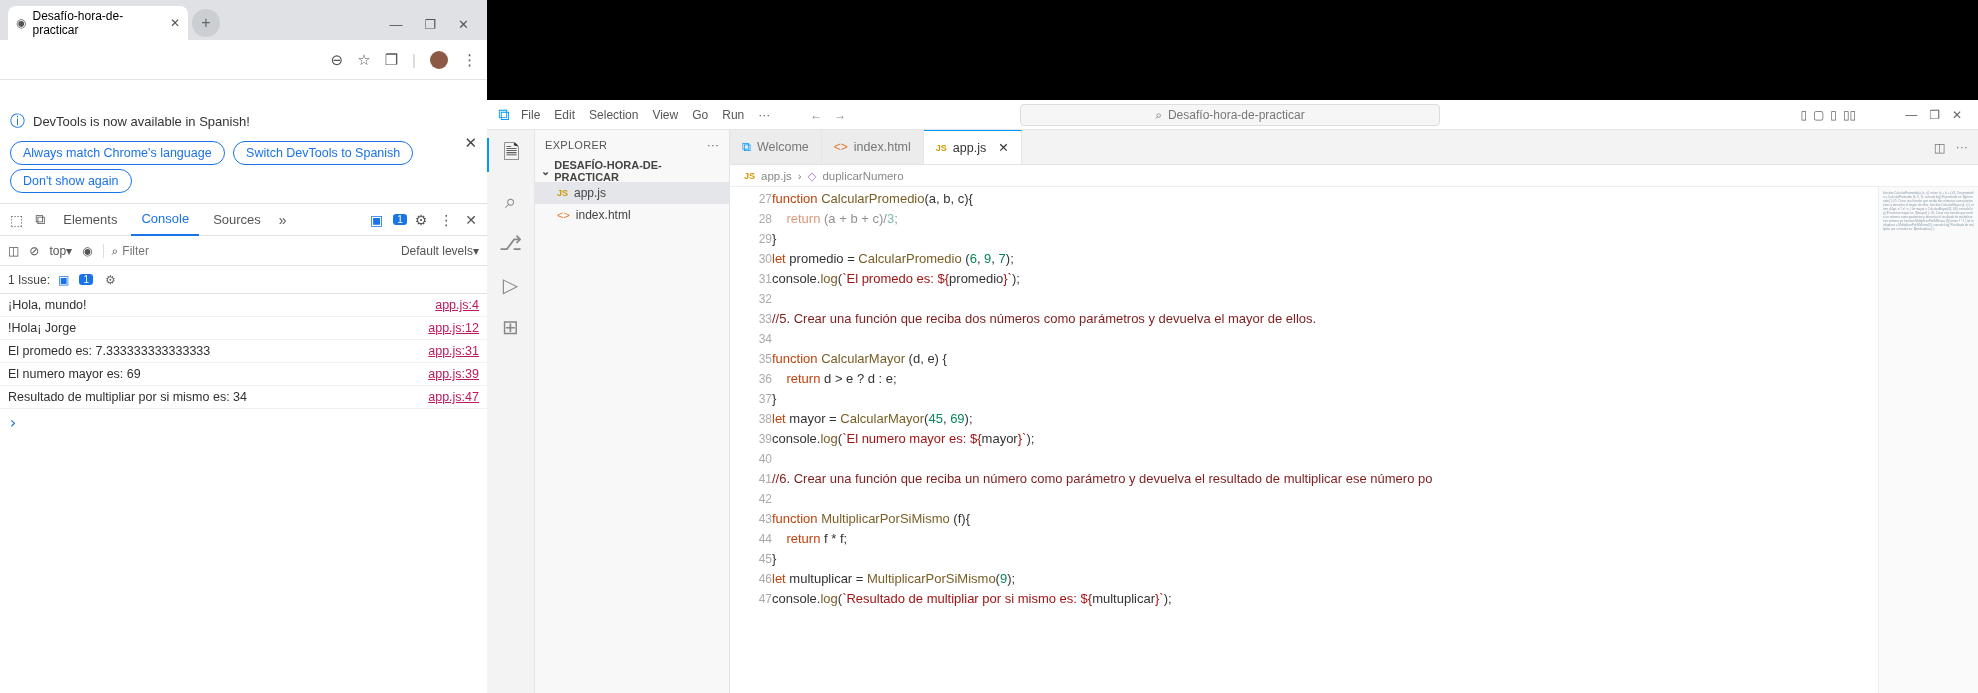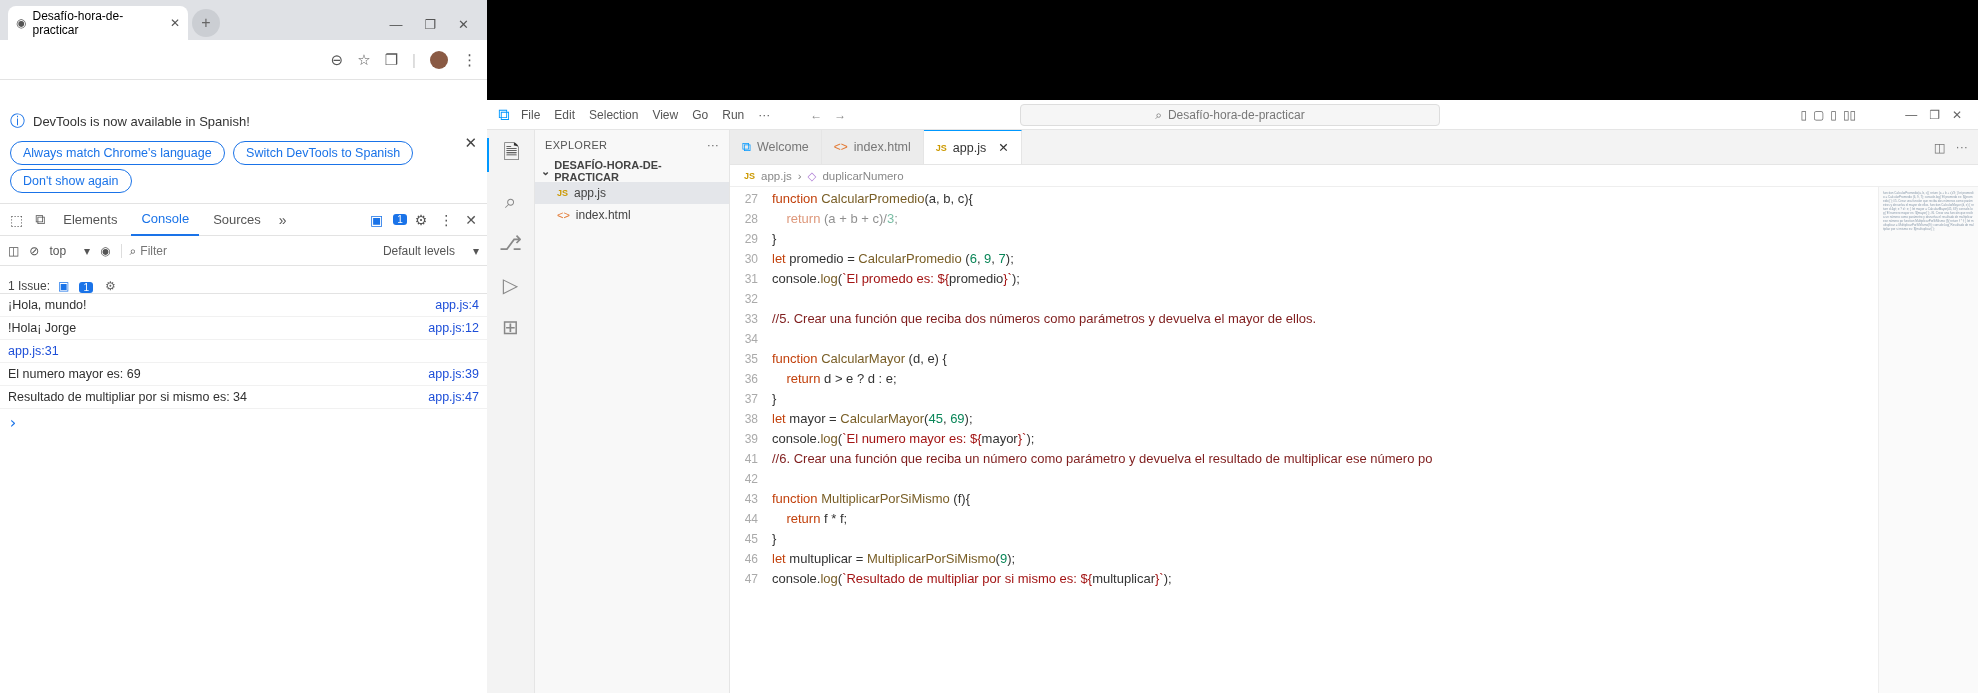--- a/index.html
+++ b/index.html
@@ -24,30 +24,30 @@
   .dt-notice .clx{position:absolute;right:10px;top:34px;color:#444;font-size:15px}
   
   .dt-tabs{display:flex;align-items:center;height:32px;border-bottom:1px solid #e3e3e3;font-size:13px;color:#555;padding:0 6px;gap:4px}
   .dt-tabs .ico{font-size:14px;padding:0 4px}
   .dt-tab{padding:0 10px;height:32px;display:flex;align-items:center}
   .dt-tab.active{color:#1a73e8;border-bottom:2px solid#1a73e8}
   .dt-tabs .spacer{flex:1}
   .err-badge{background:#1a73e8;color:#fff;border-radius:3px;padding:0 4px;font-size:10px;margin-left:2px}
   
   .con-bar{display:flex;align-items:center;height:30px;border-bottom:1px solid #e3e3e3;font-size:12px;color:#555;padding:0 8px;gap:10px}
-  .con-bar .sel{display:flex;align-items:center;gap:18px}
+  .con-bar .sel{display:flex;align-items:center;gap:0}
   .con-bar input{border:none;outline:none;font-size:12px;width:70px}
   .con-bar .flt{display:flex;align-items:center;gap:4px;border-left:1px solid #ddd;padding-left:8px}
   
-  .issues{display:flex;align-items:flex-end;gap:8px;height:28px;padding:0 8px;font-size:12px;color:#444;border-bottom:1px solid #e3e3e3}
+  .issues{display:flex;align-items:center;gap:8px;height:28px;padding:0 8px;font-size:12px;color:#444;border-bottom:1px solid #e3e3e3}
   
   .logs{font-family:Consolas,monospace;font-size:12.5px;color:#303030}
   .log{display:flex;padding:4px 8px;border-bottom:1px solid #f1f1f1}
   .log .msg{flex:1;white-space:pre}
-  .log .src{color:#1d4ed8;}
+  .log .src{color:#be185d;text-decoration:underline}
   .prompt{color:#1a73e8;padding:4px 8px;font-family:Consolas,monospace}
 
   
   .vscode{flex:1;display:flex;flex-direction:column;background:#fff;color:#333}
   .vsc-blacktop{height:100px;background:#000}
   .vsc-menubar{height:30px;background:#fff;color:#333;display:flex;align-items:center;font-size:12px;border-bottom:1px solid #e5e5e5}
   .vsc-logo{width:34px;display:flex;align-items:center;justify-content:center;color:#0098ff;font-size:16px}
   .vsc-menu{display:flex;gap:14px;color:#555}
   .vsc-nav{margin-left:40px;display:flex;gap:12px;color:#888}
   .vsc-search{flex:0 0 420px;margin:0 auto;height:22px;border:1px solid #ddd;border-radius:4px;background:#f6f6f6;display:flex;align-items:center;justify-content:center;gap:6px;color:#777;font-size:12px}
@@ -69,21 +69,21 @@
   .ed-tab .js{color:#c90;font-weight:700;font-size:9px}
   .ed-tab .ht{color:#e37933;font-size:12px}
   .ed-tab .vs{color:#0098ff}
   .ed-tabs .spacer{flex:1;background:#f3f3f3}
   .ed-tabs .ops{display:flex;align-items:center;gap:10px;padding:0 10px;color:#777}
   .breadcrumb{height:22px;display:flex;align-items:center;padding:0 14px;font-size:11.5px;color:#888;gap:6px;border-bottom:1px solid #eee}
   .breadcrumb .js{color:#c90;font-weight:700;font-size:9px}
   .code-wrap{flex:1;display:flex;min-height:0}
   .code{flex:1;overflow:hidden;font-family:Consolas,monospace;font-size:13px;line-height:20px;padding-top:2px}
   .line{display:flex}
-  .ln{width:42px;text-align:right;color:#aaa;padding-right:14px;user-select:none;font-size:12px}
+  .ln{width:42px;text-align:right;color:#aaa;user-select:none;font-size:12px}
   .tx{white-space:pre;color:#333}
   .kw{color:#c2410c}
   .fn{color:#795e26}
   .str{color:#a31515}
   .cm{color:#7f1d1d}
   .num{color:#098658}
   .minimap{width:100px;background:#fafafa;border-left:1px solid #eee;font-size:3px;line-height:4px;padding:4px;color:#89a;overflow:hidden;word-break:break-all}
 </style>
 </head>
 <body>
@@ -166,20 +166,21 @@
   <div class="logs" id="logs">
       <div class="log">
         <span class="msg">¡Hola, mundo!</span>
         <span class="src">app.js:4</span>
       </div>
       <div class="log">
         <span class="msg">!Hola¡ Jorge</span>
         <span class="src">app.js:12</span>
       </div>
       <div class="log">
+        <span class="msg">El promedo es: 7.333333333333333</span>
         <span class="src">app.js:31</span>
       </div>
       <div class="log">
         <span class="msg">El numero mayor es: 69</span>
         <span class="src">app.js:39</span>
       </div>
       <div class="log">
         <span class="msg">Resultado de multipliar por si mismo es: 34</span>
         <span class="src">app.js:47</span>
       </div>
@@ -321,20 +322,24 @@
             </div>
             <div class="line">
               <span class="ln">38</span>
               <span class="tx"><span class="kw">let</span> mayor = <span class="fn">CalcularMayor</span>(<span class="num">45</span>, <span class="num">69</span>);</span>
             </div>
             <div class="line">
               <span class="ln">39</span>
               <span class="tx">console.<span class="fn">log</span>(<span class="str">`El numero mayor es: ${</span>mayor<span class="str">}`</span>);</span>
             </div>
             <div class="line">
+              <span class="ln">40</span>
+              <span class="tx"></span>
+            </div>
+            <div class="line">
               <span class="ln">41</span>
               <span class="tx"><span class="cm">//6. Crear una función que reciba un número como parámetro y devuelva el resultado de multiplicar ese número po</span></span>
             </div>
             <div class="line">
               <span class="ln">42</span>
               <span class="tx"></span>
             </div>
             <div class="line">
               <span class="ln">43</span>
               <span class="tx"><span class="kw">function</span> <span class="fn">MultiplicarPorSiMismo</span> (f){</span>

